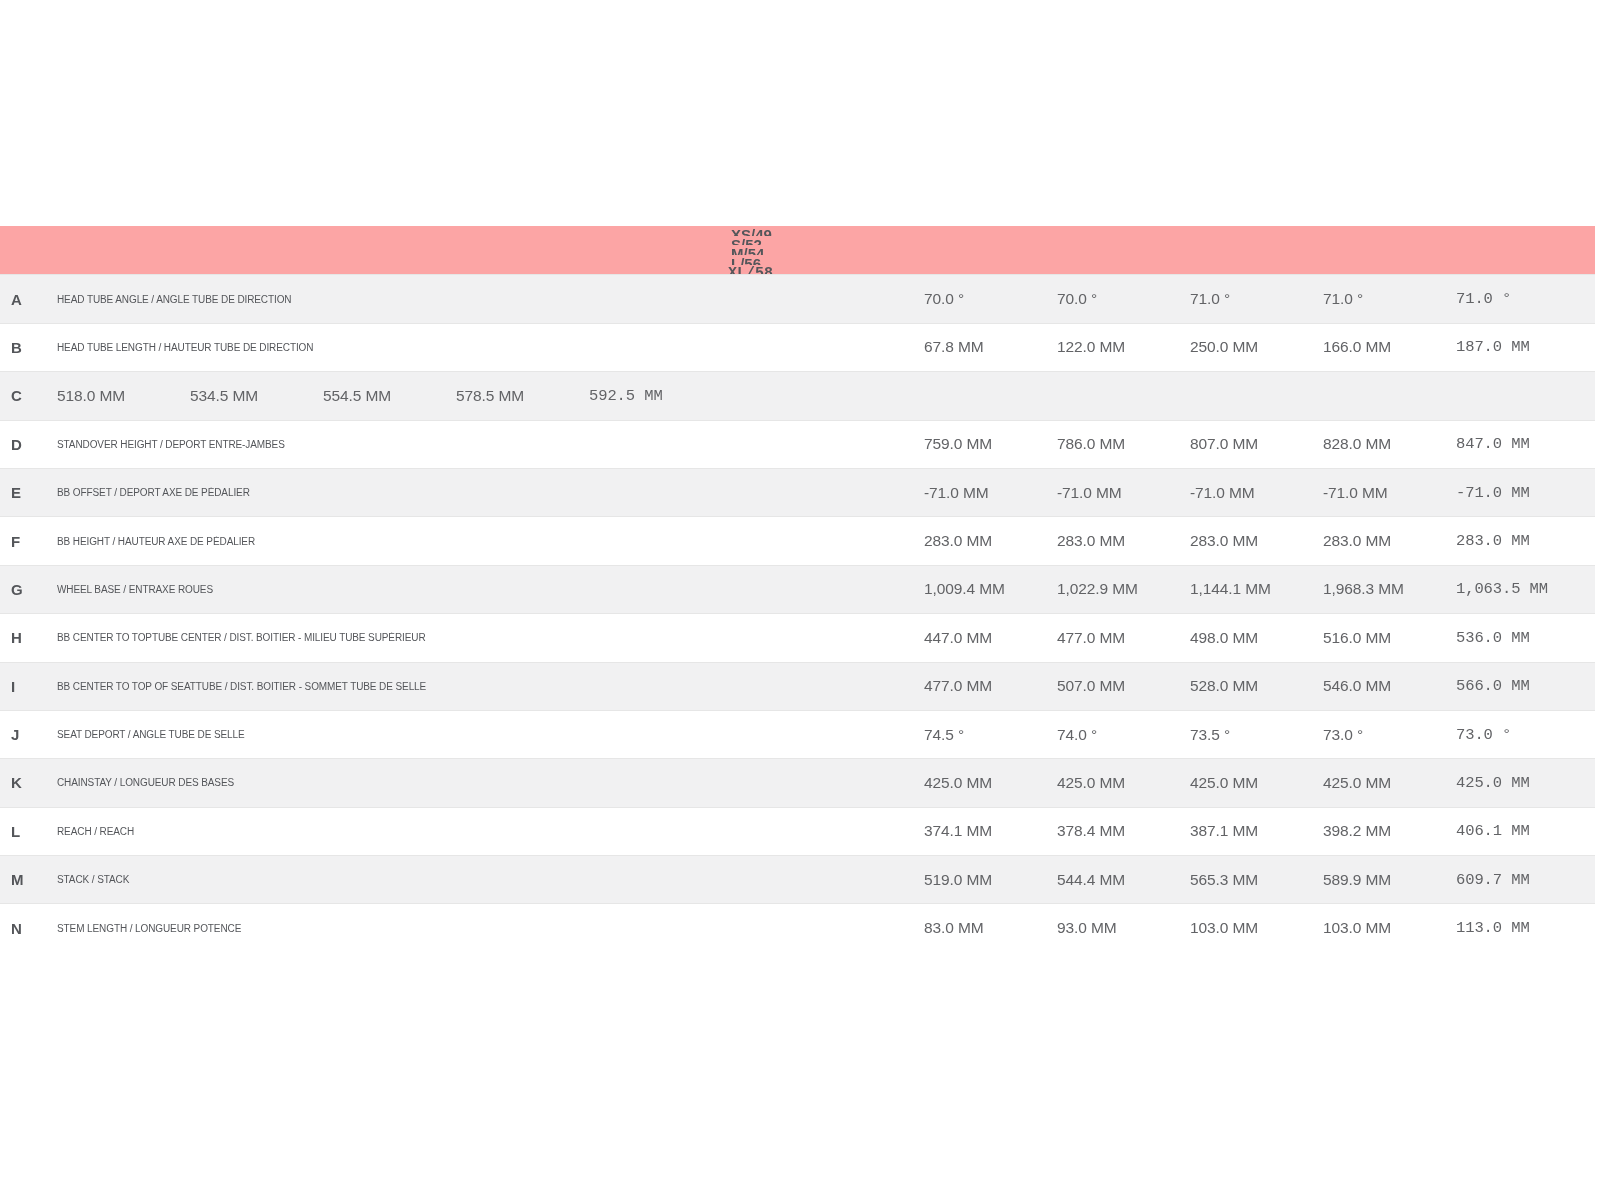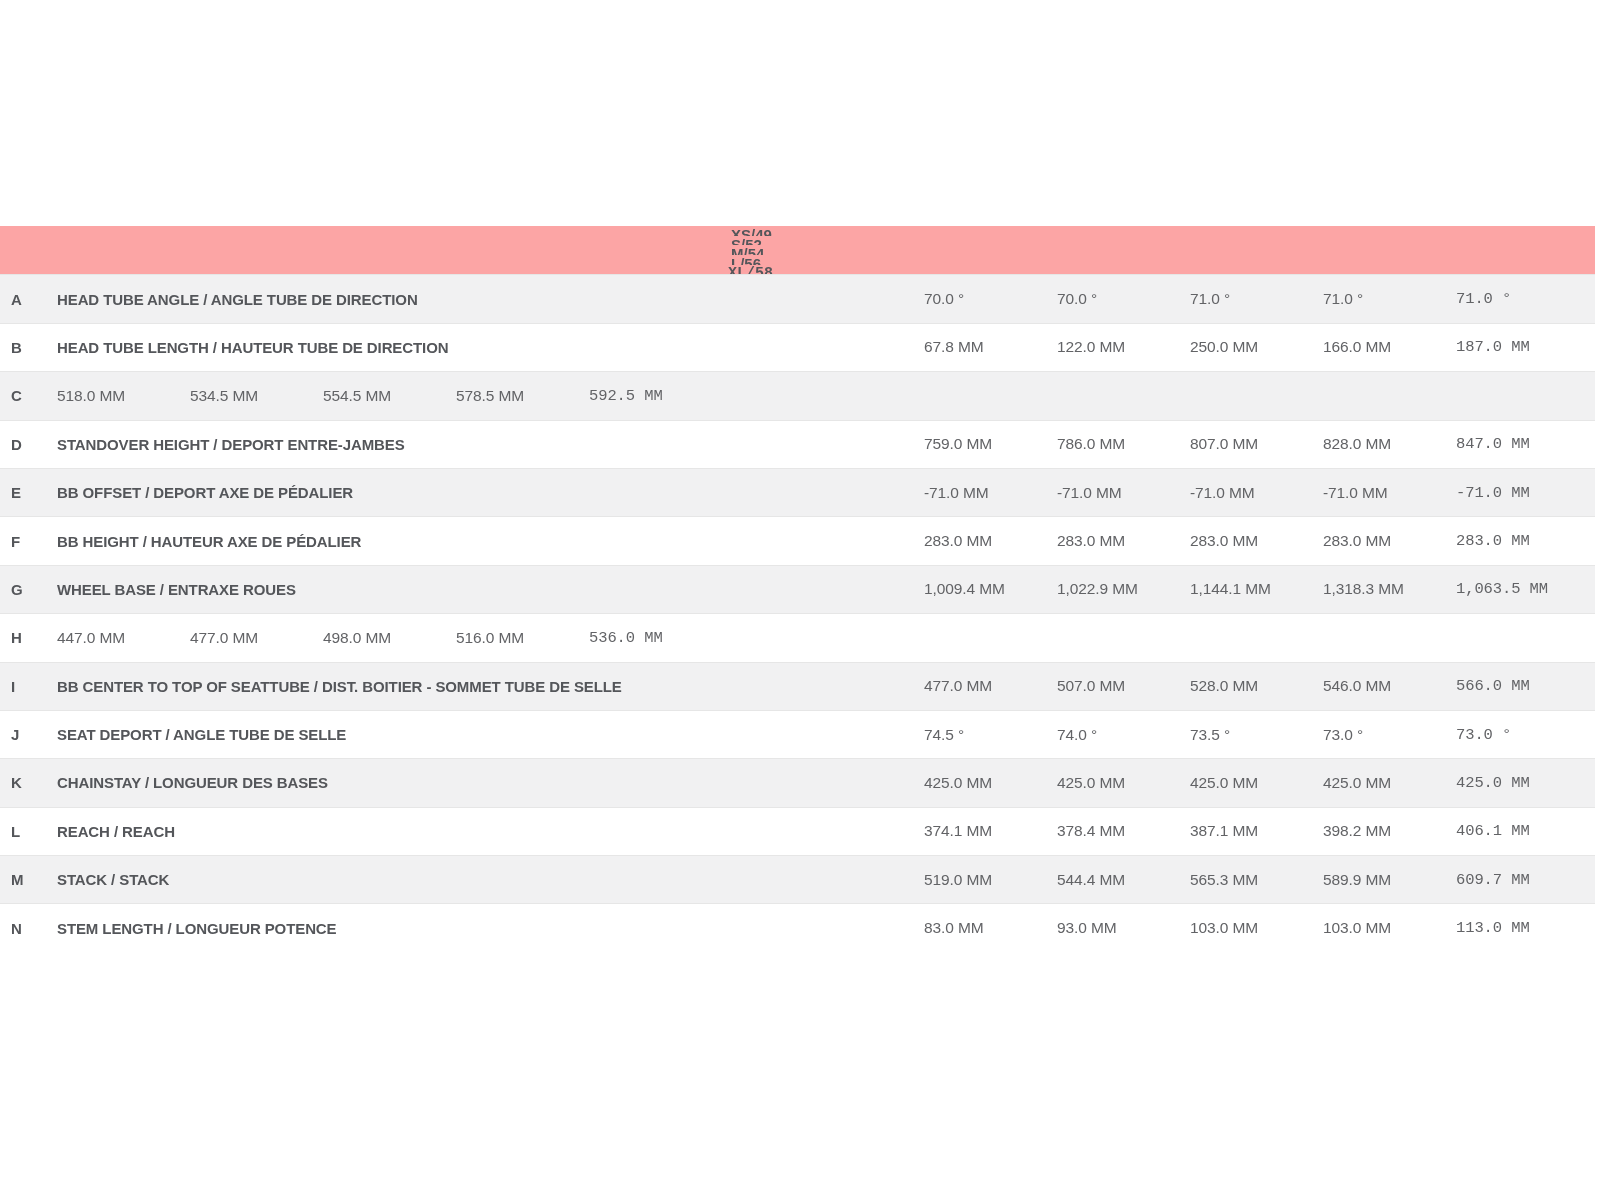--- a/index.html
+++ b/index.html
@@ -42,22 +42,22 @@
   }
   .letter{
     width:57px;
     padding-left:11px;
     font-size:15px;
     font-weight:700;
     color:#54565a;
   }
   .label{
     width:867px;
-    font-size:15px;
-    font-weight:700;
+    font-size:10px;
+    font-weight:400;
     color:#54565a;
     letter-spacing:-0.1px;
   }
   .col{
     width:133px;
     font-size:15px;
     color:#54565a;
     font-weight:700;
   }
   .col:last-child{
@@ -138,25 +138,26 @@
       <div class="cell col value">283.0 MM</div>
       <div class="cell col value">283.0 MM</div>
       <div class="cell col value">283.0 MM</div>
     </div>
     <div class="row shaded">
       <div class="cell letter">G</div>
       <div class="cell label">WHEEL BASE / ENTRAXE ROUES</div>
       <div class="cell col value">1,009.4 MM</div>
       <div class="cell col value">1,022.9 MM</div>
       <div class="cell col value">1,144.1 MM</div>
-      <div class="cell col value">1,318.3 MM</div>
+      <div class="cell col value">1,968.3 MM</div>
       <div class="cell col value">1,063.5 MM</div>
     </div>
     <div class="row">
       <div class="cell letter">H</div>
+      <div class="cell label">BB CENTER TO TOPTUBE CENTER / DIST. BOITIER - MILIEU TUBE SUPÉRIEUR</div>
       <div class="cell col value">447.0 MM</div>
       <div class="cell col value">477.0 MM</div>
       <div class="cell col value">498.0 MM</div>
       <div class="cell col value">516.0 MM</div>
       <div class="cell col value">536.0 MM</div>
     </div>
     <div class="row shaded">
       <div class="cell letter">I</div>
       <div class="cell label">BB CENTER TO TOP OF SEATTUBE / DIST. BOITIER - SOMMET TUBE DE SELLE</div>
       <div class="cell col value">477.0 MM</div>

